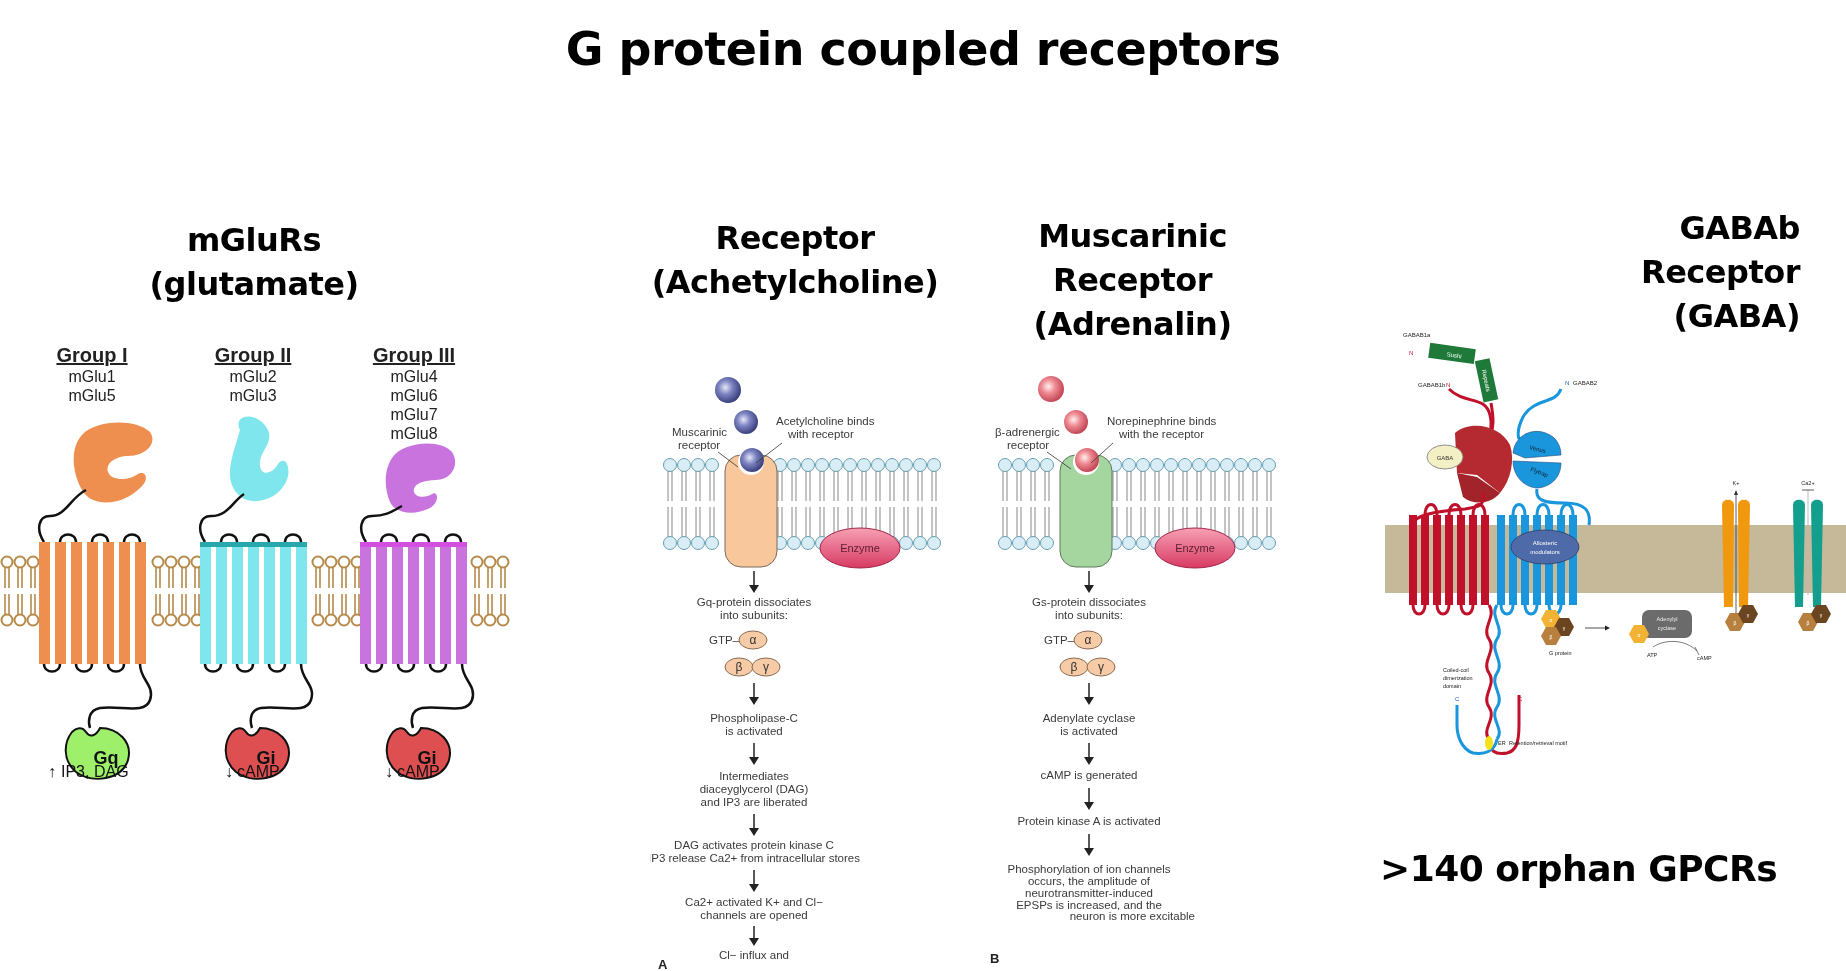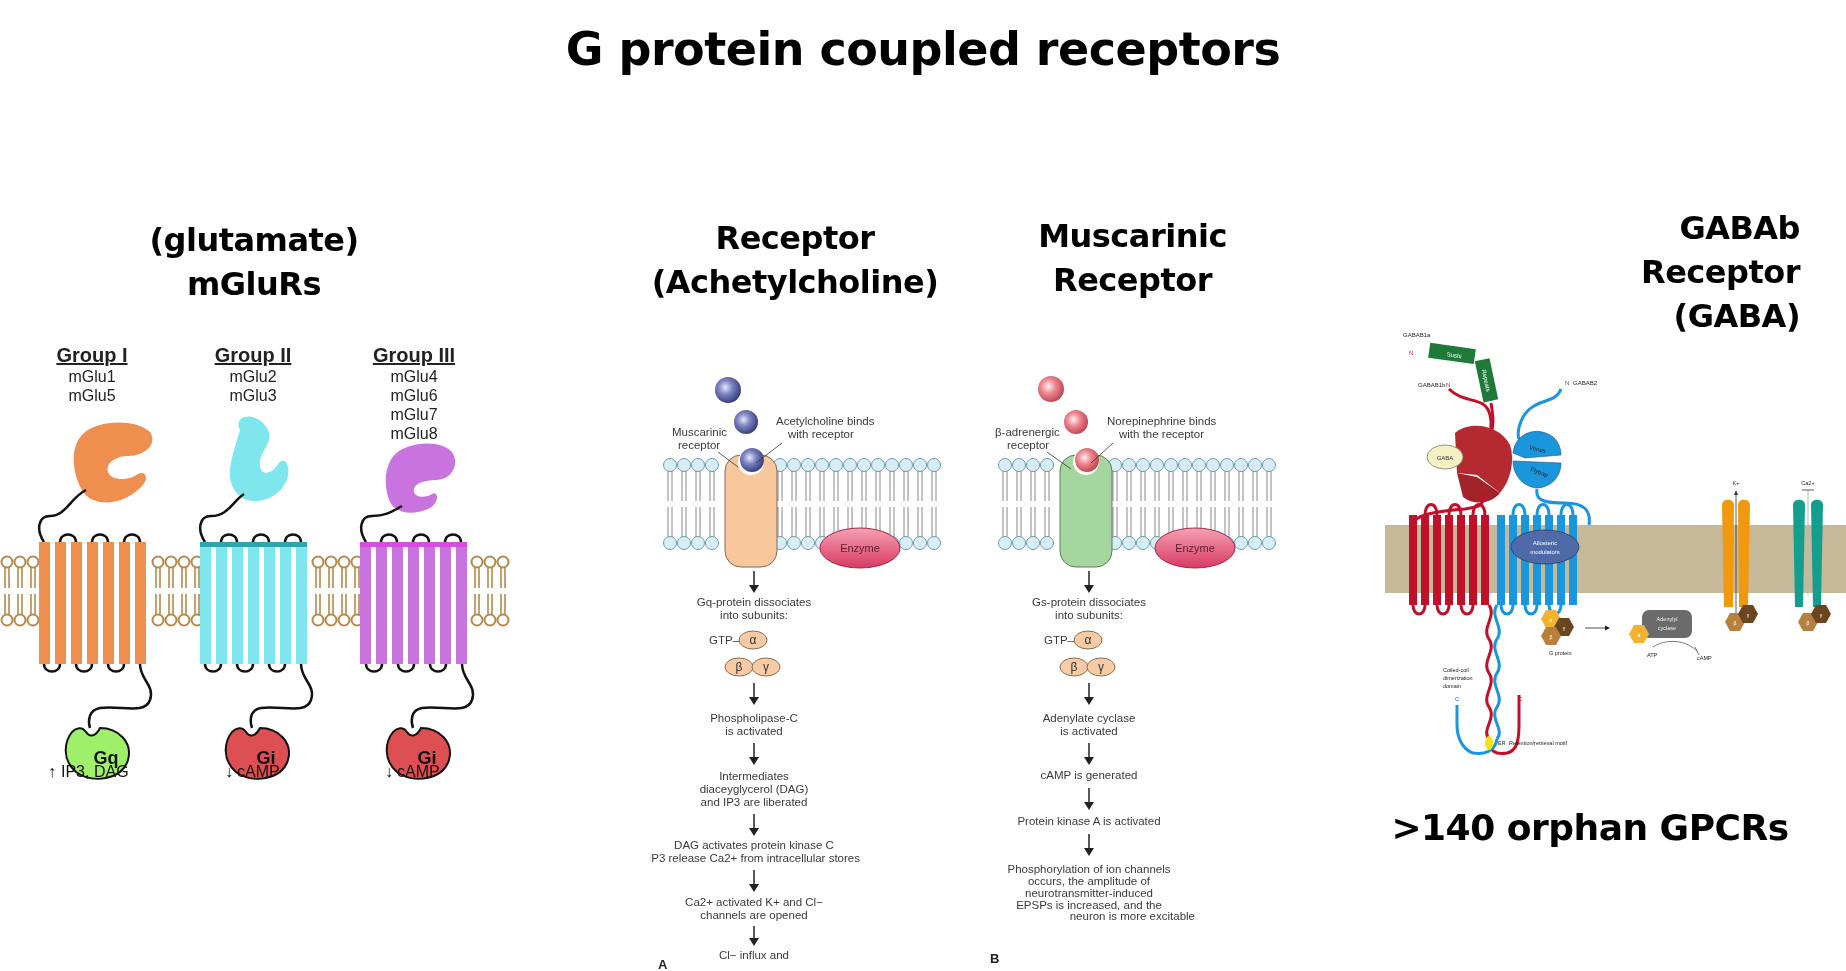--- a/index.html
+++ b/index.html
@@ -1,41 +1,42 @@
 <!DOCTYPE html>
 <html><head>
 <meta charset="utf-8">
 <style>
   html,body{margin:0;padding:0;background:#ffffff;}
   body{width:1846px;height:971px;position:relative;overflow:hidden;font-family:"Liberation Sans","DejaVu Sans",sans-serif;color:#000;}
   .abs{position:absolute;}
   .title{left:0;width:1846px;top:22px;text-align:center;font-family:"DejaVu Sans","Liberation Sans",sans-serif;font-weight:bold;font-size:46px;letter-spacing:-0.5px;}
   .heading{position:absolute;text-align:center;font-family:"DejaVu Sans","Liberation Sans",sans-serif;font-weight:bold;font-size:32px;line-height:44px;letter-spacing:-0.5px;}
-  .orphan{left:1380px;width:420px;top:807px;text-align:center;font-family:"DejaVu Sans","Liberation Sans",sans-serif;font-weight:bold;font-size:36px;letter-spacing:-0.5px;}
+  .orphan{left:1380px;width:420px;top:848px;text-align:left;font-family:"DejaVu Sans","Liberation Sans",sans-serif;font-weight:bold;font-size:36px;letter-spacing:-0.5px;}
   svg text{font-family:"Liberation Sans","DejaVu Sans",sans-serif;}
   .casc{font-size:11.5px;fill:#3a3a3a;}
   .grp{font-size:20px;font-weight:bold;fill:#222;text-decoration:underline;}
   .sub{font-size:16px;fill:#222;}
 </style>
 </head>
 <body>
 
 <div class="abs title">G protein coupled receptors</div>
 
 <div class="heading" style="left:104px;width:300px;top:218px;">
+  <div>mGluRs</div>
   <div>(glutamate)</div>
-  <div>mGluRs</div>
 </div>
 <div class="heading" style="left:630px;width:330px;top:216px;">
   <div>Receptor</div>
   <div>(Achetylcholine)</div>
 </div>
 <div class="heading" style="left:990px;width:285px;top:214px;">
   <div>Muscarinic</div>
   <div>Receptor</div>
+  <div>(Adrenalin)</div>
 </div>
 <div class="heading" style="left:1540px;width:260px;top:206px;text-align:right;">
   <div>GABAb</div>
   <div>Receptor</div>
   <div>(GABA)</div>
 </div>
 
 <svg class="abs" style="left:0;top:340px;" width="520" height="440" viewBox="0 0 520 440">
   <defs>
     <g id="lipid">

